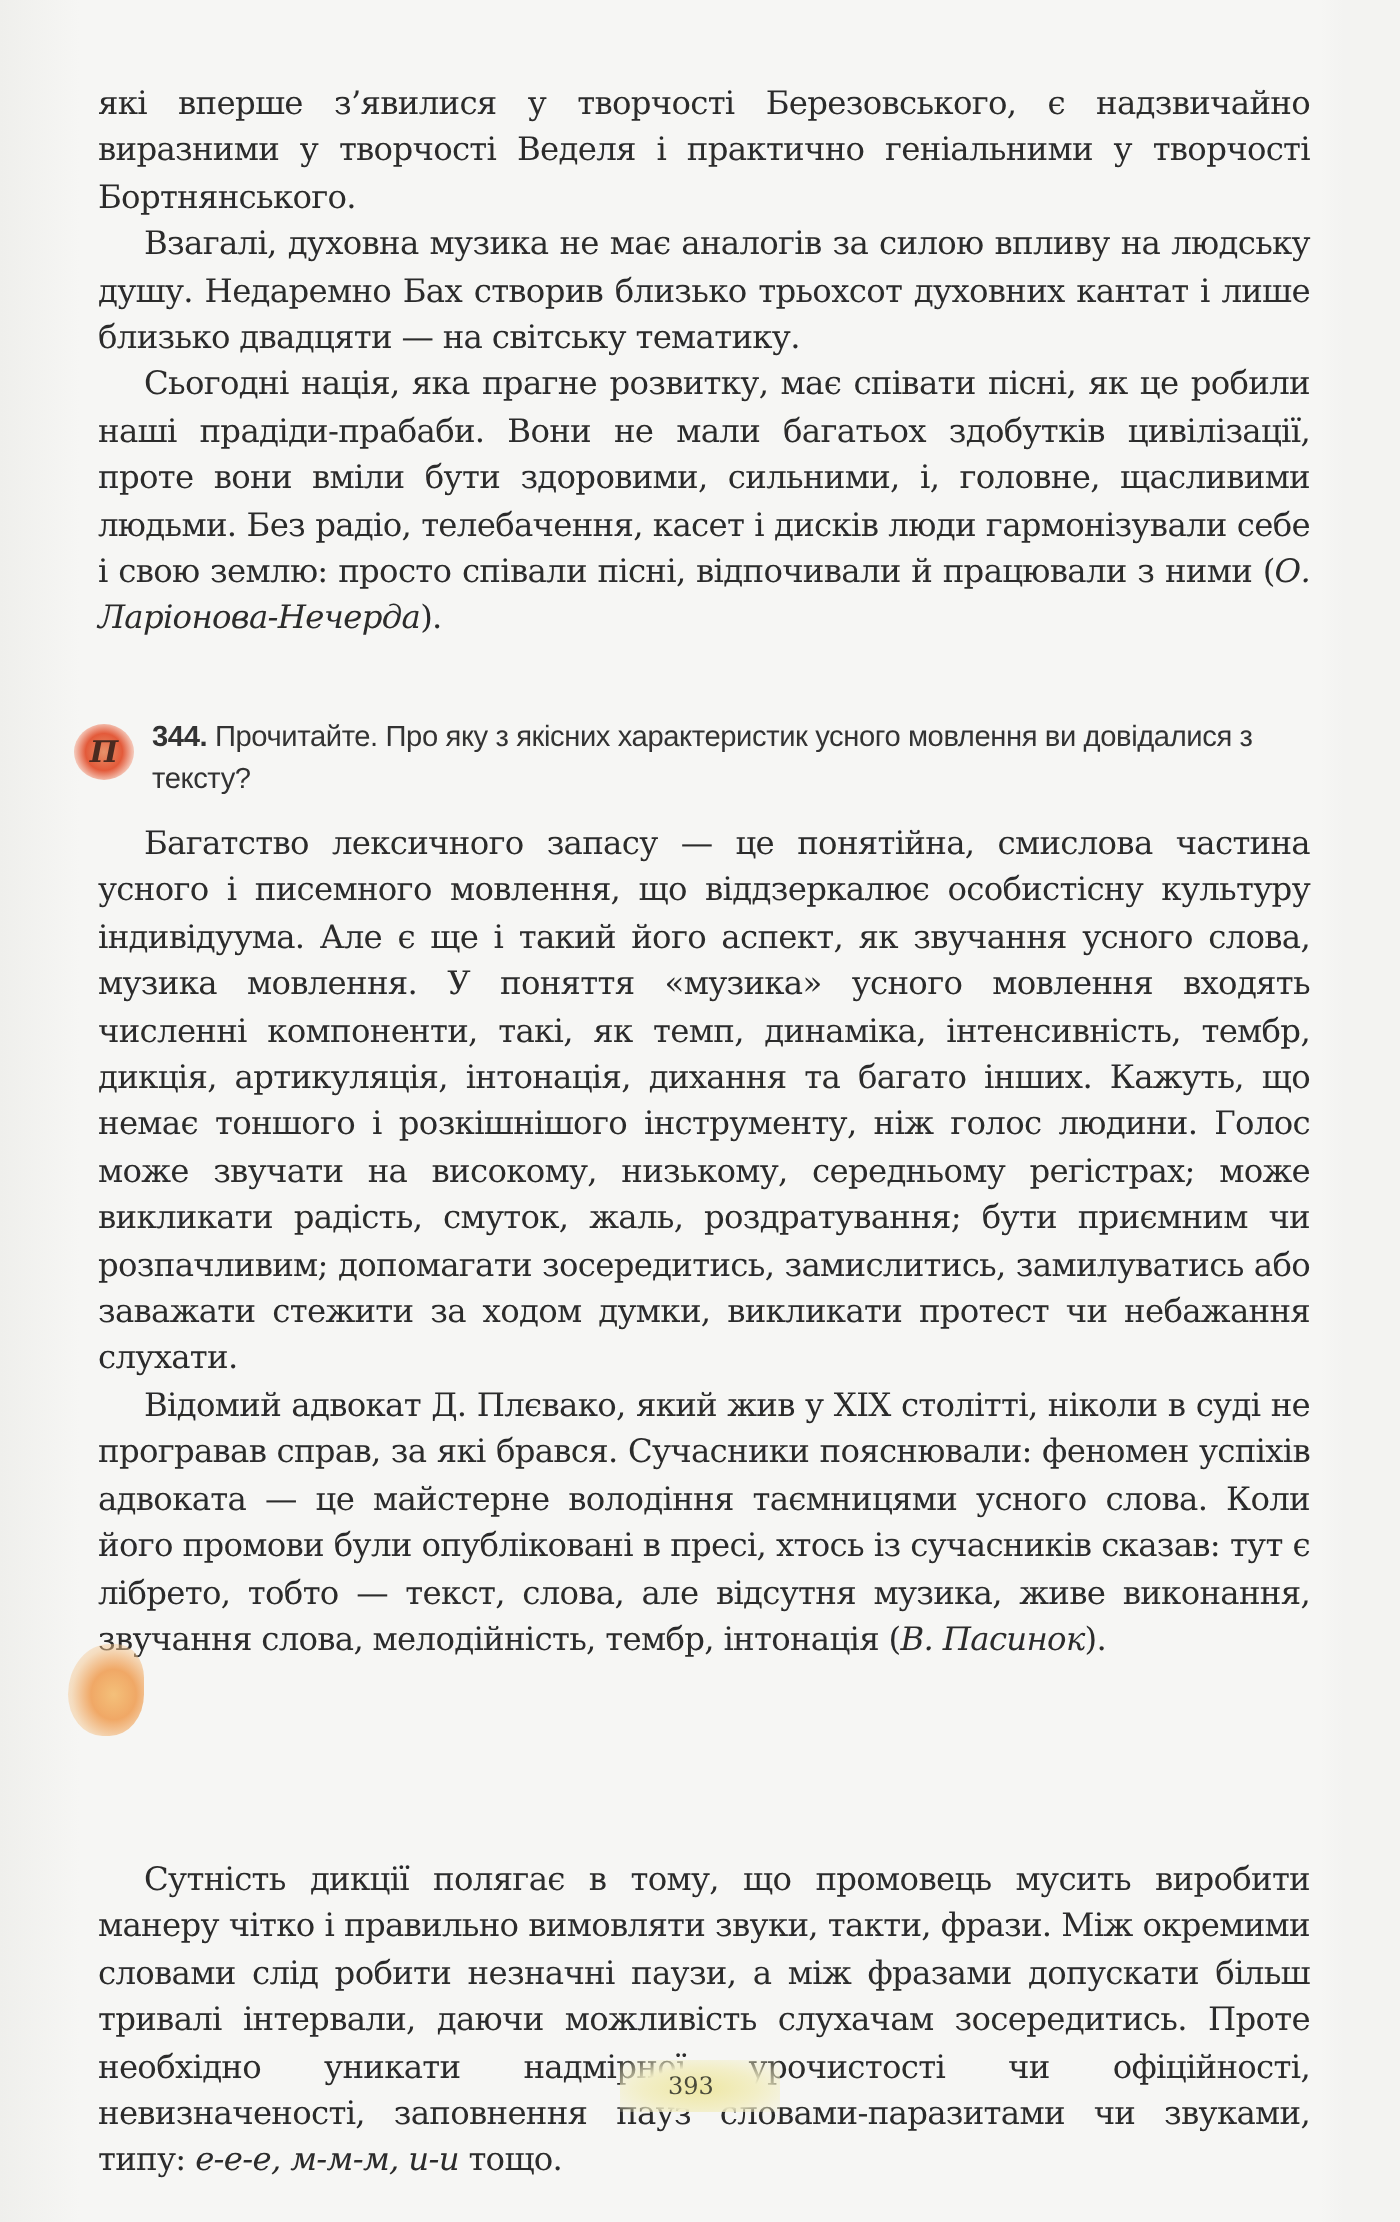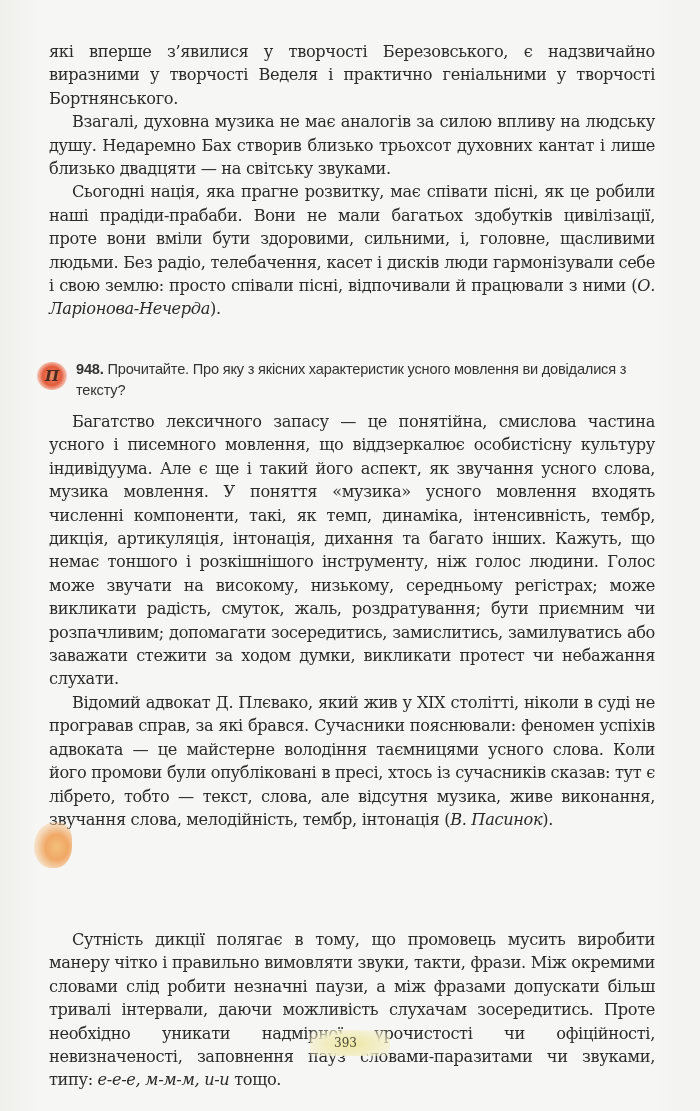--- a/index.html
+++ b/index.html
@@ -56,30 +56,30 @@
   }
   i { font-style: italic; }
 </style>
 </head>
 <body>
 
 <div class="page">
 
   <div class="block serif" style="top:40px;">
     <p>які вперше з’явилися у творчості Березовського, є надзвичайно виразними у творчості Веделя і практично геніальними у творчості Бортнянського.</p>
-    <p class="indent">Взагалі, духовна музика не має аналогів за силою впливу на людську душу. Недаремно Бах створив близько трьохсот духовних кантат і лише близько двадцяти — на світську звуками.</p>
+    <p class="indent">Взагалі, духовна музика не має аналогів за силою впливу на людську душу. Недаремно Бах створив близько трьохсот духовних кантат і лише близько двадцяти — на світську тематику.</p>
     <p class="indent"><span>Сьогодні нація, яка прагне розвитку, має співати пісні, як це робили наші прадіди-прабаби. Вони не мали багатьох здобутків цивілізації, проте вони вміли бути здоровими, сильними, і, головне, щасливими людьми. Без радіо, телебачення, касет і дисків люди гармонізували себе і свою землю: просто співали пісні, відпочивали й працювали з ними (</span><i>О. Ларіонова-Нечерда</i><span>).</span></p>
   </div>
 
 
   <div class="badge-p">
       <span>П</span>
     </div>
   <div class="task sans" style="top:359px;">
-    <span class="task-num">948.</span>
+    <span class="task-num">344.</span>
     <span>Прочитайте. Про яку з якісних характеристик усного мовлення ви довідалися з тексту?</span>
   </div>
 
   <div class="block serif" style="top:410px;">
     <p class="indent">Багатство лексичного запасу — це понятійна, смислова частина усного і писемного мовлення, що віддзеркалює особистісну культуру індивідуума. Але є ще і такий його аспект, як звучання усного слова, музика мовлення. У поняття «музика» усного мовлення входять численні компоненти, такі, як темп, динаміка, інтенсивність, тембр, дикція, артикуляція, інтонація, дихання та багато інших. Кажуть, що немає тоншого і розкішнішого інструменту, ніж голос людини. Голос може звучати на високому, низькому, середньому регістрах; може викликати радість, смуток, жаль, роздратування; бути приємним чи розпачливим; допомагати зосередитись, замислитись, замилуватись або заважати стежити за ходом думки, викликати протест чи небажання слухати.</p>
     <p class="indent"><span>Відомий адвокат Д. Плєвако, який жив у XIX столітті, ніколи в суді не програвав справ, за які брався. Сучасники пояснювали: феномен успіхів адвоката — це майстерне володіння таємницями усного слова. Коли його промови були опубліковані в пресі, хтось із сучасників сказав: тут є лібрето, тобто — текст, слова, але відсутня музика, живе виконання, звучання слова, мелодійність, тембр, інтонація (</span><i>В. Пасинок</i><span>).</span></p>
   </div>
 
   <div class="badge-flame"></div>
 

